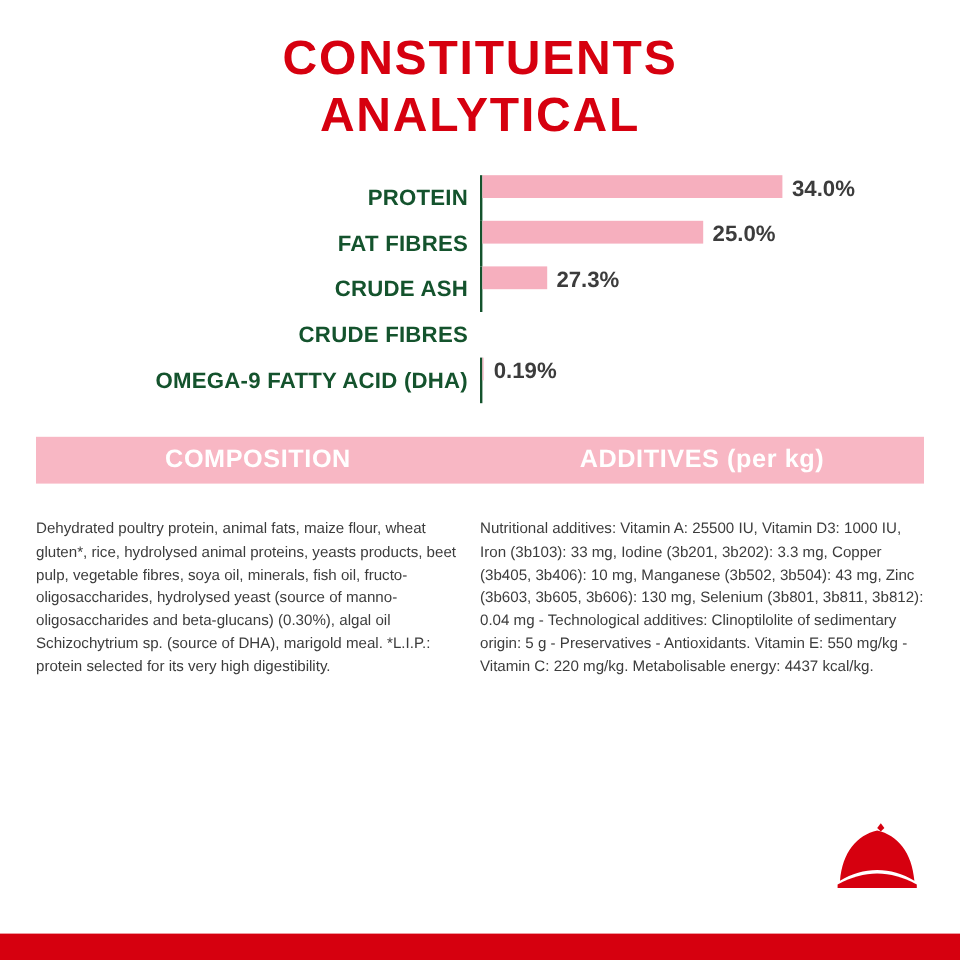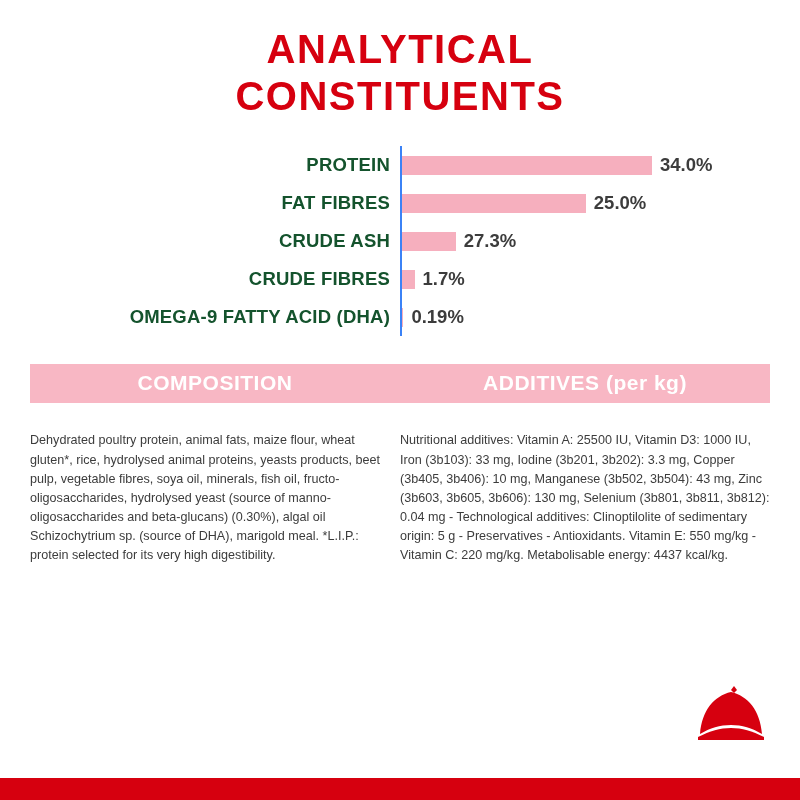--- a/index.html
+++ b/index.html
@@ -51,22 +51,22 @@
     padding-right: 10px;
     font-size: 18.5px;
     font-weight: bold;
     color: #14532d;
     letter-spacing: 0.2px;
     white-space: nowrap;
   }
   .bar-area {
     flex: 1;
     display: flex;
-    align-items: center;
-    border-left: 2px solid #3b82f6;
+    align-items: flex-start;
+    border-left: 2px solid #14532d;
     height: 100%;
     box-sizing: border-box;
   }
   .bar {
     height: 19px;
     background: #f6afbe;
   }
   .bar-value {
     font-size: 18.5px;
     font-weight: bold;
@@ -118,22 +118,22 @@
     height: 22px;
     background: #d6000f;
   }
 </style>
 </head>
 <body>
 
 <div class="page">
 
   <div class="title">
+    <span class="title-line">CONSTITUENTS</span>
     <span class="title-line">ANALYTICAL</span>
-    <span class="title-line">CONSTITUENTS</span>
   </div>
 
   <div class="chart" id="chart">
       <div class="chart-row">
         <div class="chart-label">PROTEIN</div>
         <div class="bar-area">
           <div class="bar" style="width: 250px; background: rgb(246, 175, 190);"></div>
           <div class="bar-value">34.0%</div>
         </div>
       </div>
@@ -146,24 +146,20 @@
       </div>
       <div class="chart-row">
         <div class="chart-label">CRUDE ASH</div>
         <div class="bar-area">
           <div class="bar" style="width: 53.6765px; background: rgb(246, 175, 190);"></div>
           <div class="bar-value">27.3%</div>
         </div>
       </div>
       <div class="chart-row">
         <div class="chart-label">CRUDE FIBRES</div>
-        <div class="bar-area">
-          <div class="bar" style="width: 12.5px; background: rgb(246, 175, 190);"></div>
-          <div class="bar-value">1.7%</div>
-        </div>
       </div>
       <div class="chart-row">
         <div class="chart-label">OMEGA-9 FATTY ACID (DHA)</div>
         <div class="bar-area">
           <div class="bar" style="width: 1.39706px; background: rgb(246, 175, 190);"></div>
           <div class="bar-value">0.19%</div>
         </div>
       </div>
     </div>
 

